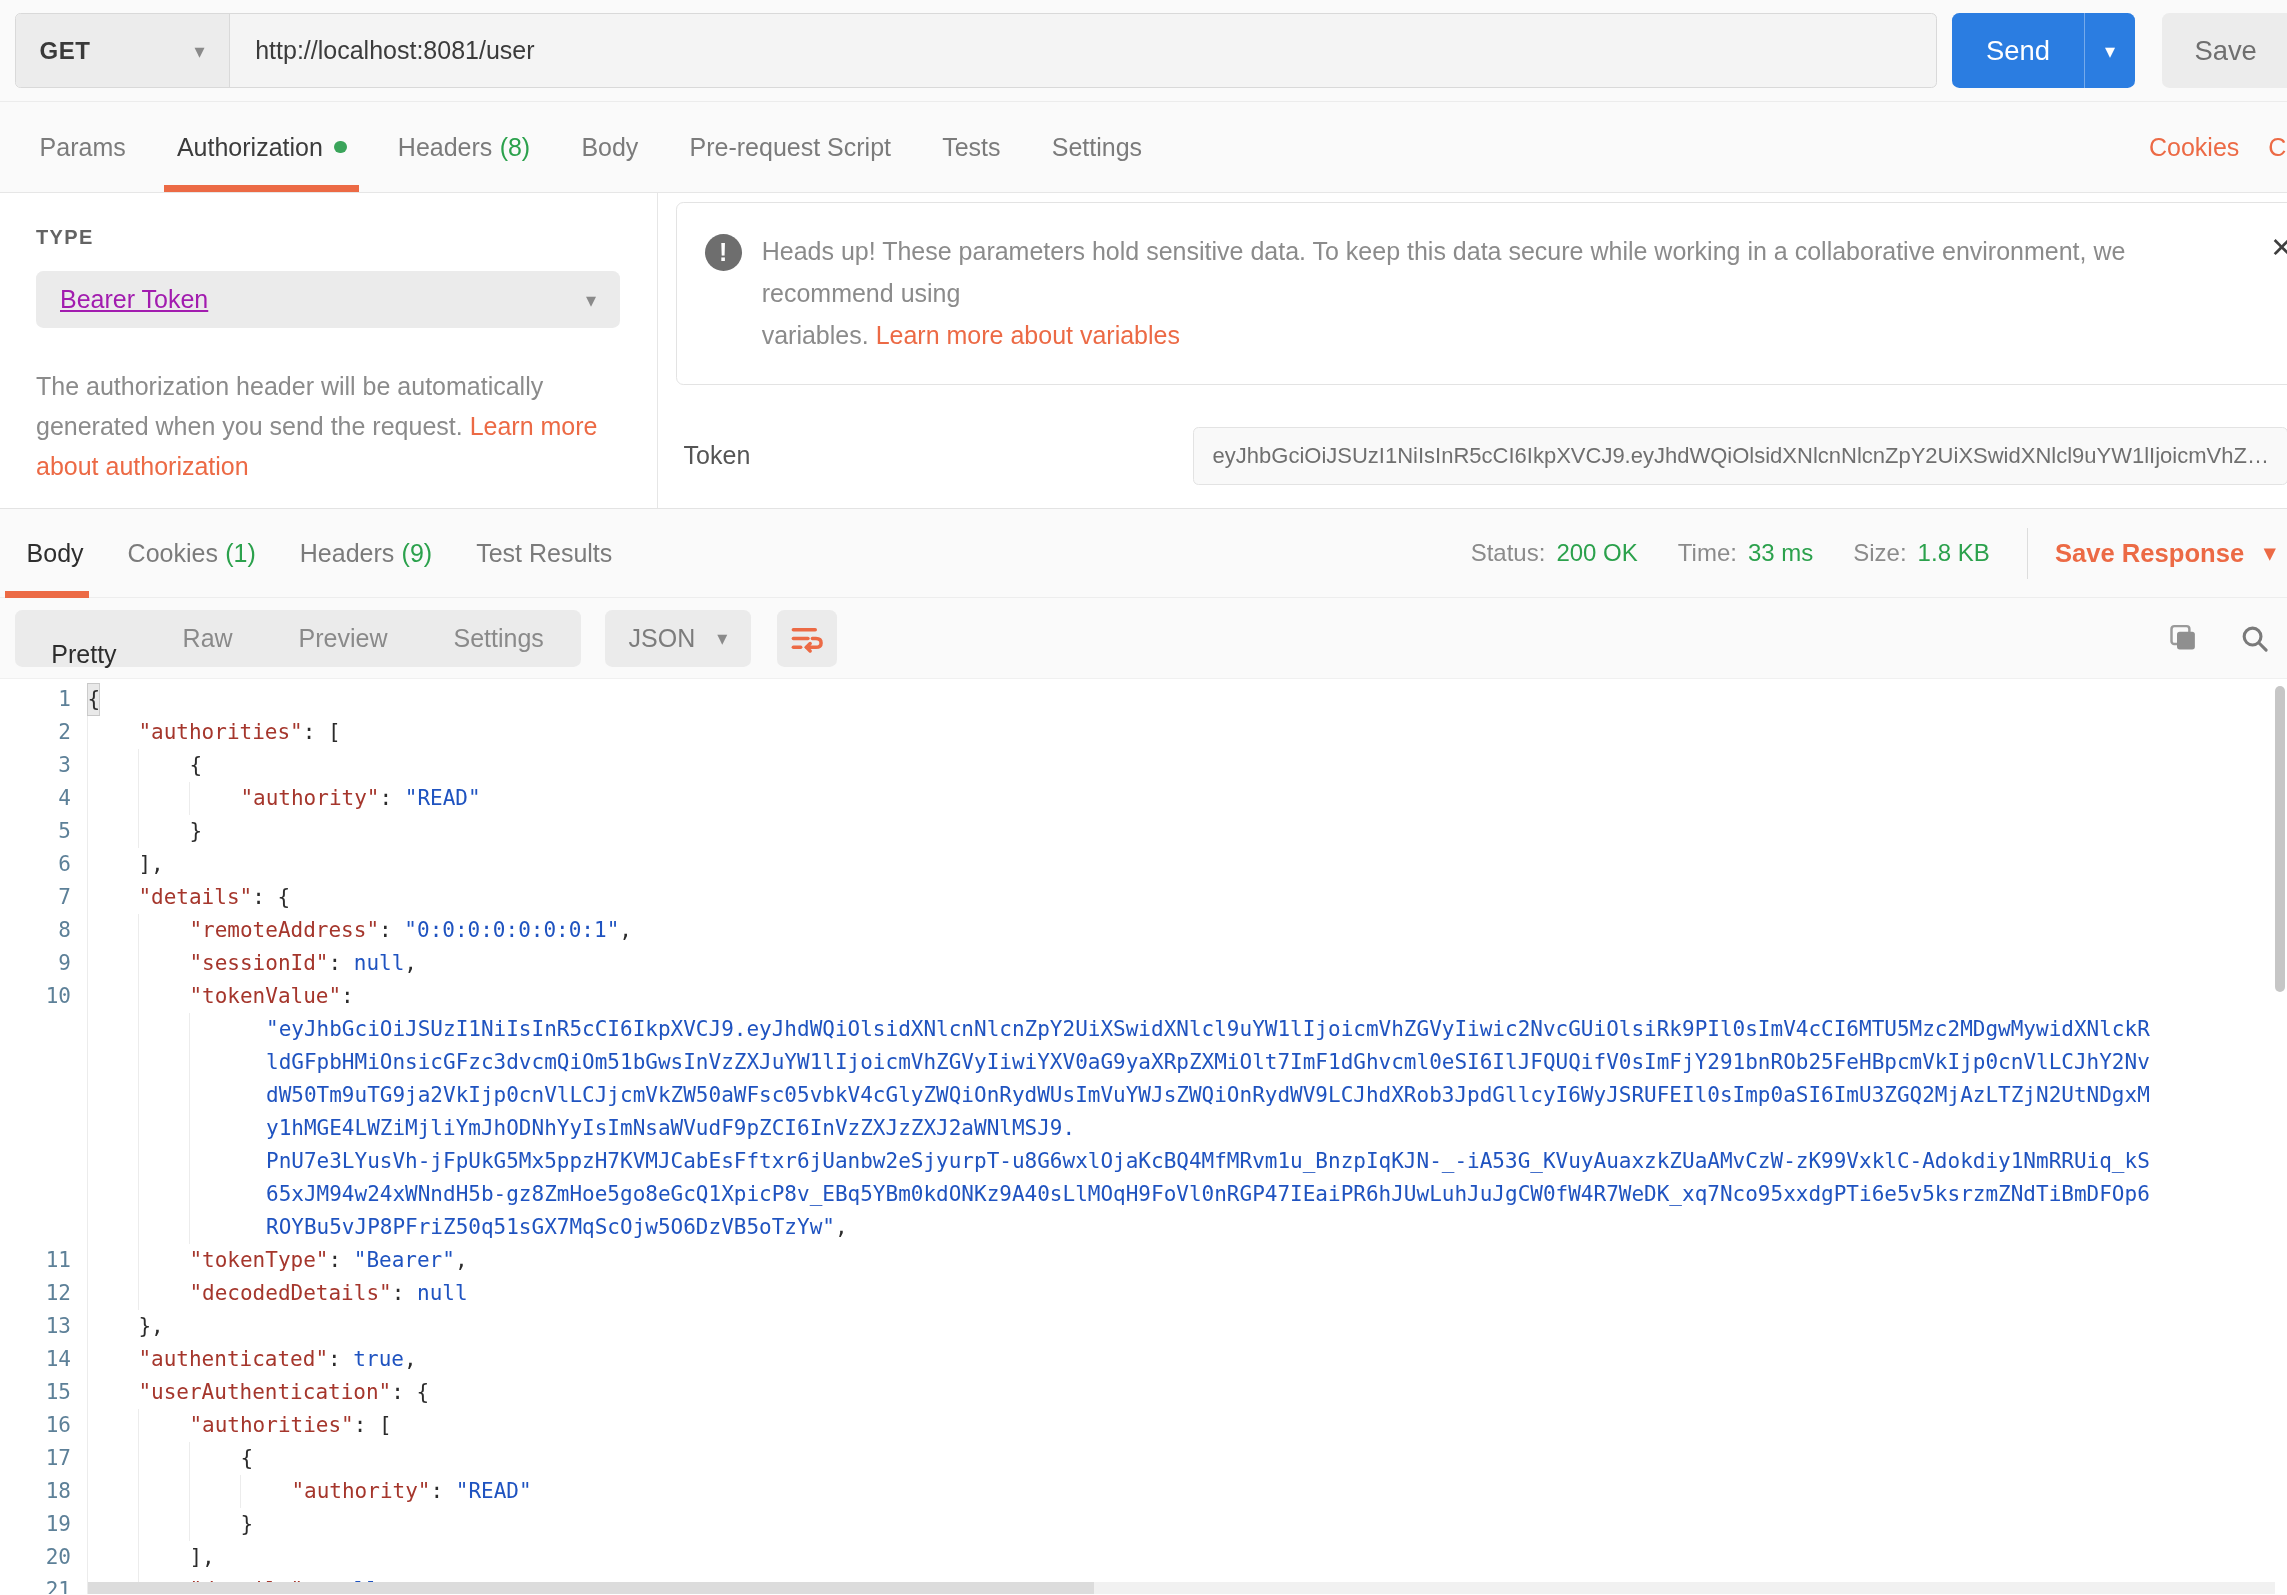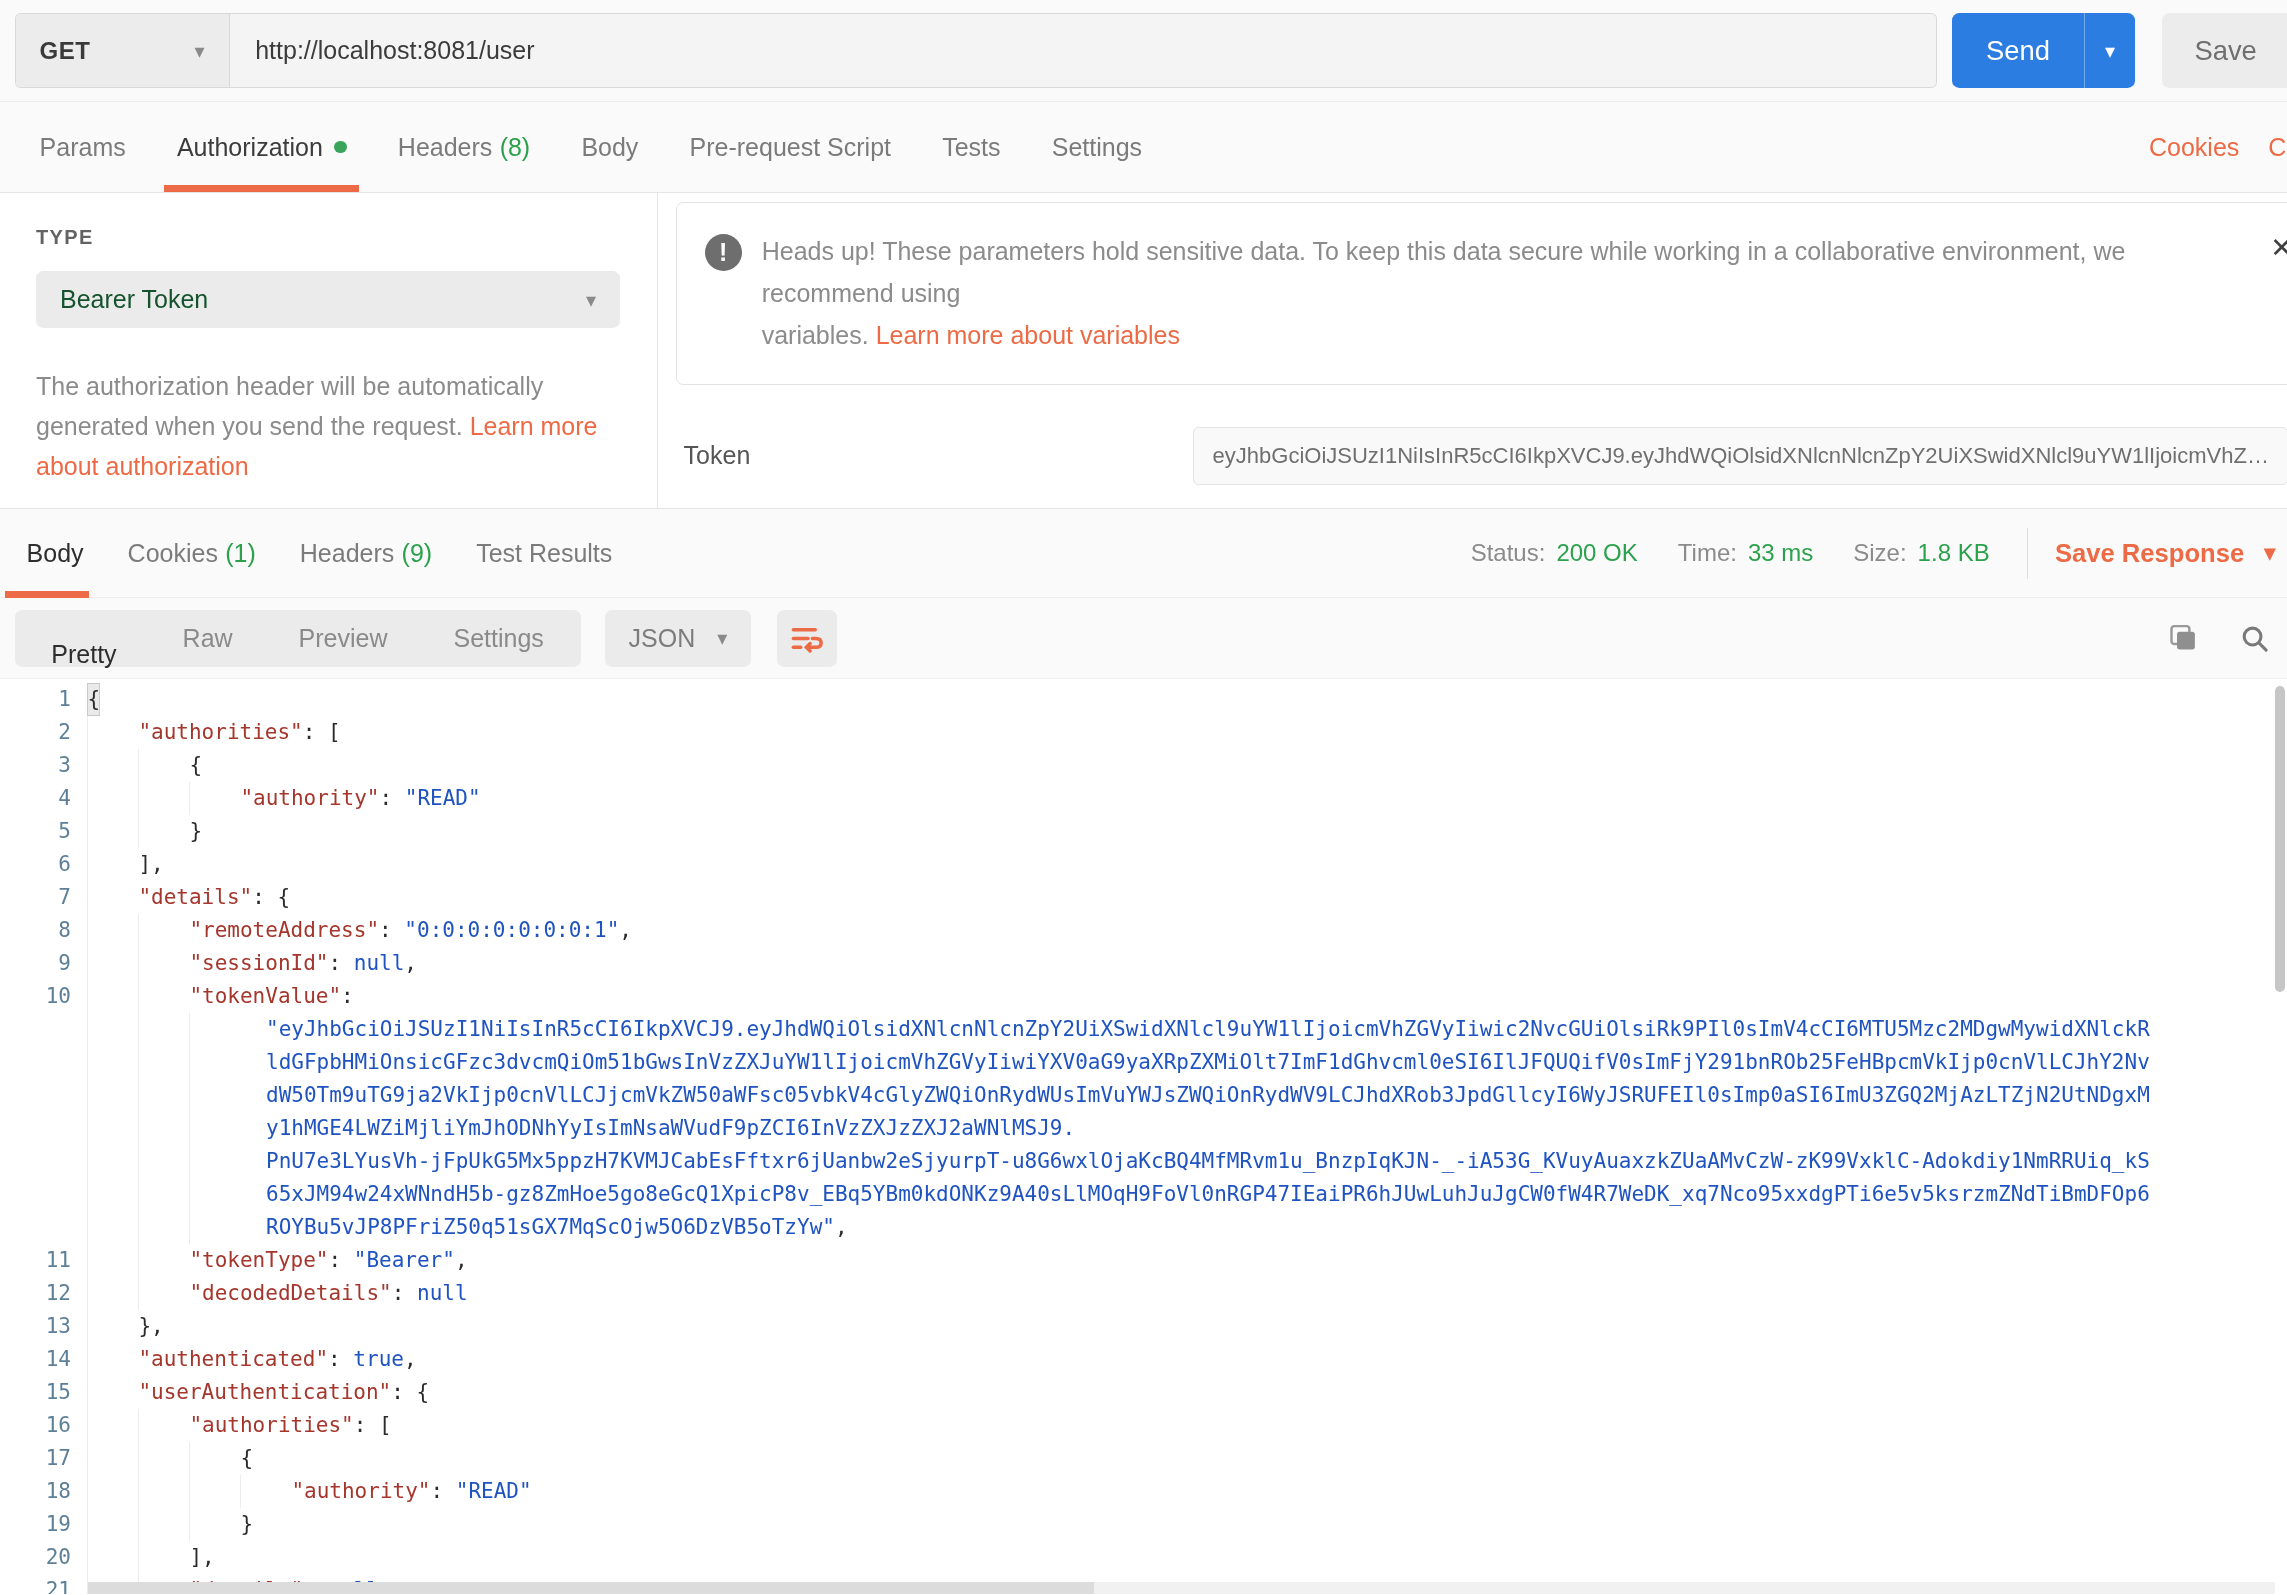--- a/index.html
+++ b/index.html
@@ -44,21 +44,21 @@
                   align-items:center; gap:29px; white-space:nowrap; }
   .cookies-code a { color:#ec6a45; font-size:25px; text-decoration:none; cursor:pointer; }
 
   
   .req-panel { height:315px; background:#fff; display:flex; }
   .auth-left { width:658px; border-right:0.9px solid #e6e6e6; padding:33px 37px 0 36px; flex:none; }
   .type-label { font-size:20px; letter-spacing:1.4px; color:#636363; font-weight:700; }
   .type-select { margin-top:22px; height:57px; background:#ebebeb; border-radius:7.3px;
                  display:flex; align-items:center; justify-content:space-between;
                  padding:0 24px; cursor:pointer; }
-  .type-select .v { font-size:25px; color:#14532d; }
+  .type-select .v { font-size:25px; color:#a21caf;text-decoration:underline; }
   .auth-desc { margin-top:38px; font-size:25px; line-height:40px; color:#8b8b8b; width:594px; }
   .auth-desc a { color:#ec6a45; text-decoration:none; cursor:pointer; }
 
   .auth-right { flex:1; padding:9.1px 11px 0 18.3px; }
   .banner { position:relative; border:0.9px solid #e3e3e3; border-radius:7.3px; background:#fff;
             padding:27.4px 82px 27.4px 27.4px; display:flex; }
   .warn-ic { width:37px; height:37px; border-radius:50%; background:#6e6e6e; color:#fff;
              font-size:25px; font-weight:700; display:flex; align-items:center;
              justify-content:center; flex:none; margin-top:3.7px; }
   .banner .txt { margin-left:20px; font-size:25px; line-height:42px; color:#8b8b8b; }

